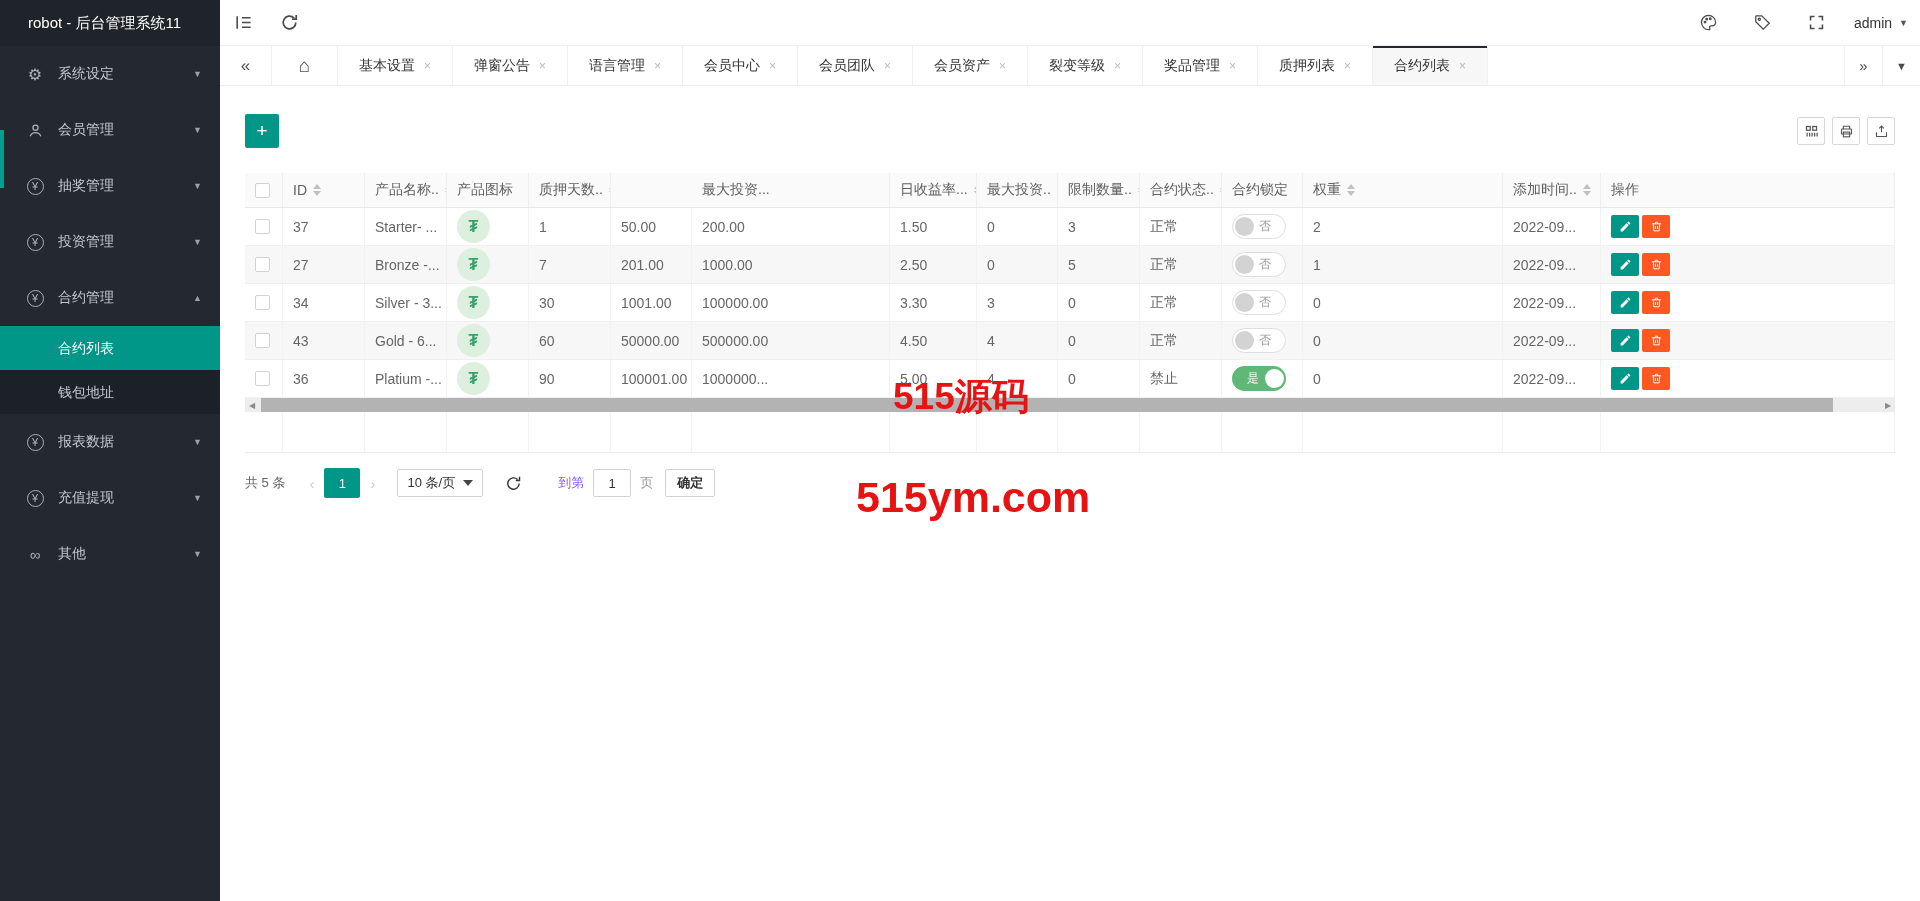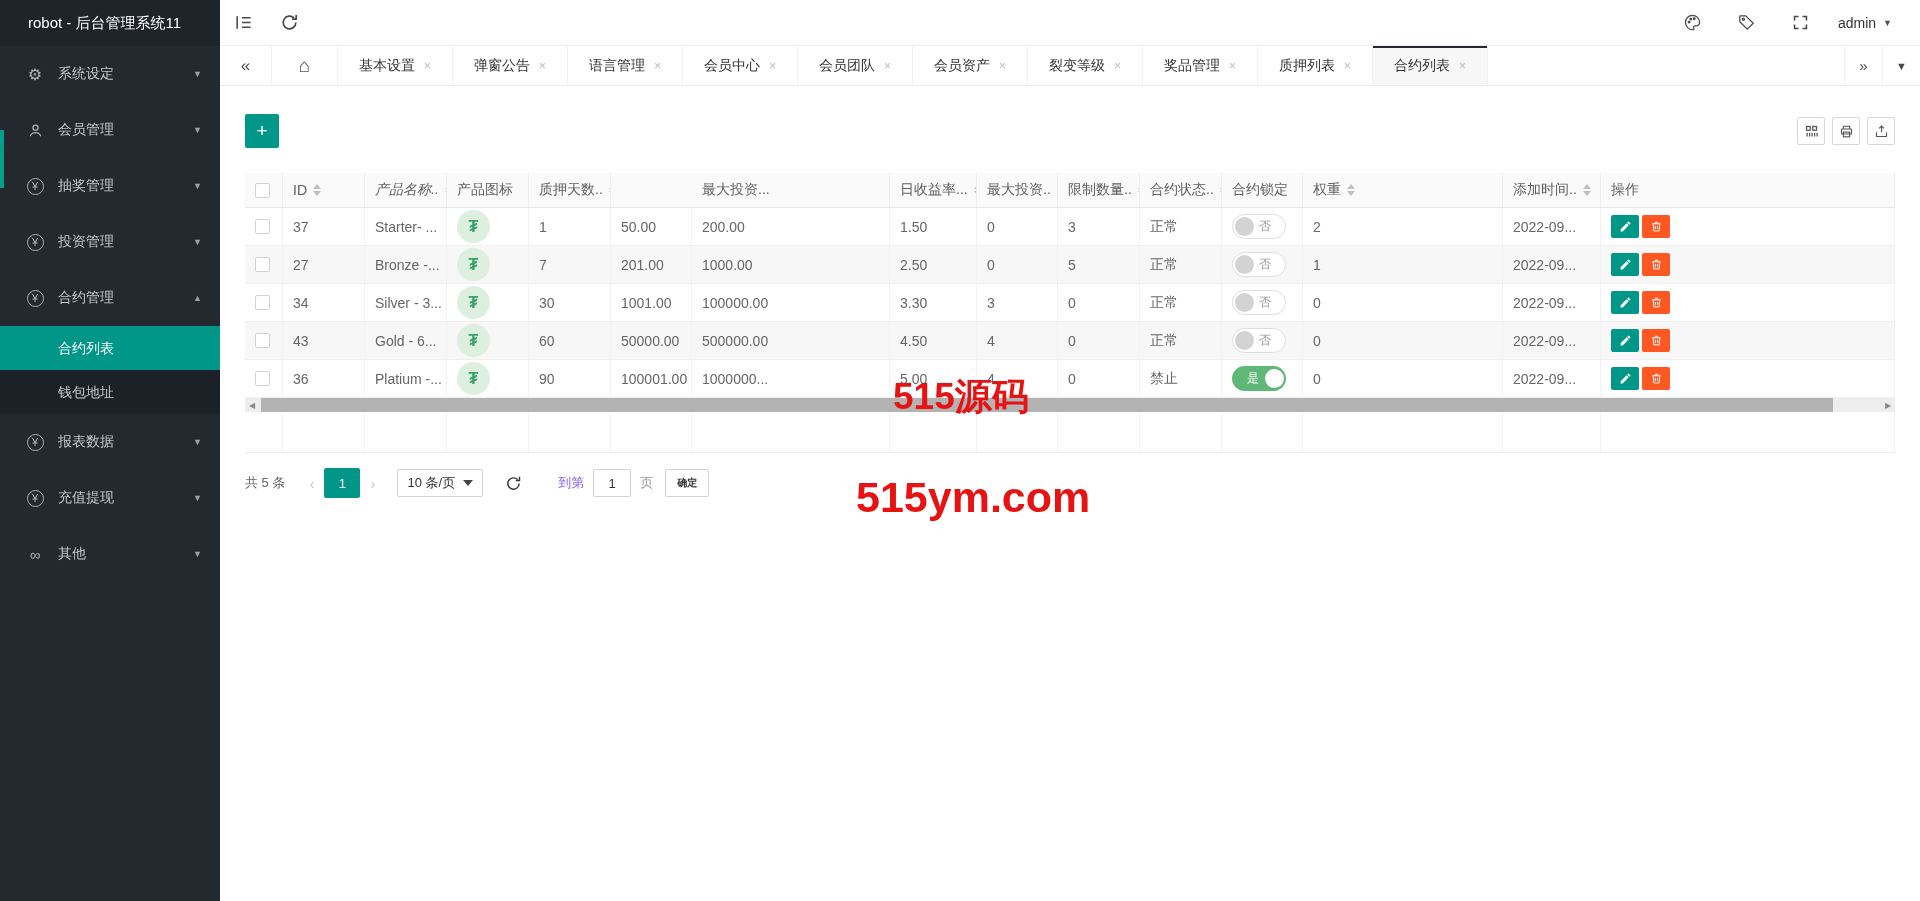--- a/index.html
+++ b/index.html
@@ -27,21 +27,21 @@
 
   
   .main { flex:1; display:flex; flex-direction:column; min-width:0; }
 
   .topbar { height:46px; background:#fff; border-bottom:1px solid #f0f0f0;
     display:flex; align-items:center; justify-content:space-between; flex:none; }
   .topbar-left, .topbar-right { display:flex; align-items:center; }
   .tb-btn { width:46px; height:46px; display:flex; align-items:center; justify-content:center;
     color:#4a4a4a; cursor:pointer; }
   .tb-btn svg { width:19px; height:19px; }
-  .topbar-right { padding-right:18px; }
+  .topbar-right { padding-right:2px; }
   .topbar-right .tb-btn { width:54px; }
   .user-chip { display:flex; align-items:center; gap:7px; color:#333; font-size:14px;
     padding:0 10px; cursor:pointer; }
   .user-caret { font-size:9px; color:#555; }
 
   
   .tabbar { height:40px; border-bottom:1px solid #ececec; display:flex; align-items:stretch;
     background:#fff; flex:none; }
   .tab-ctrl { width:52px; display:flex; align-items:center; justify-content:center;
     border-right:1px solid #f0f0f0; color:#4a4a4a; font-size:17px; cursor:pointer; flex:none; }
@@ -112,21 +112,21 @@
     align-items:center; gap:8px; padding:0 9px; margin-left:12px; cursor:pointer; color:#333; }
   .pg-select .caret { width:0; height:0; border-left:5px solid transparent;
     border-right:5px solid transparent; border-top:6px solid #444; }
   .pg-refresh { margin-left:22px; color:#333; cursor:pointer; display:flex; }
   .pg-refresh svg { width:17px; height:17px; }
   .pg-goto { color:#8b5cf6; margin-left:36px; }
   .pg-input { width:38px; height:28px; border:1px solid #d2d2d2; border-radius:2px;
     text-align:center; font-size:13px; color:#333; margin:0 9px; }
   .pg-suffix { color:#9a9a9a; margin-right:12px; }
   .pg-ok { height:28px; padding:0 11px; background:#fff; border:1px solid #d2d2d2;
-    border-radius:2px; font-size:10px; color:#333; font-weight:bold; cursor:pointer; }
+    border-radius:2px; font-size:13px; color:#333; font-weight:bold; cursor:pointer; }
 
   
   .wm { position:absolute; color:#e71212; font-weight:bold; pointer-events:none; z-index:50;
     white-space:nowrap; }
   .wm1 { left:893px; top:372px; font-size:37px; }
   .wm2 { left:856px; top:473px; font-size:43px; }
 </style>
 </head>
 <body>
 
@@ -326,21 +326,21 @@
             <div class="hcell" style="width: 38px;">
               <span class="cbx"></span>
             </div>
             <div class="hcell" style="width: 82px;">
               <span>ID</span>
               <span class="sort">
                 <i class="up"></i>
                 <i class="dn"></i>
               </span>
             </div>
-            <div class="hcell" style="width: 82px; font-style: italic;">
+            <div class="hcell" style="width: 82px;">
               <span>产品名称..</span>
               <span class="sort">
                 <i class="up"></i>
                 <i class="dn"></i>
               </span>
             </div>
             <div class="hcell" style="width: 82px;">
               <span>产品图标</span>
             </div>
             <div class="hcell" style="width: 82px;">

